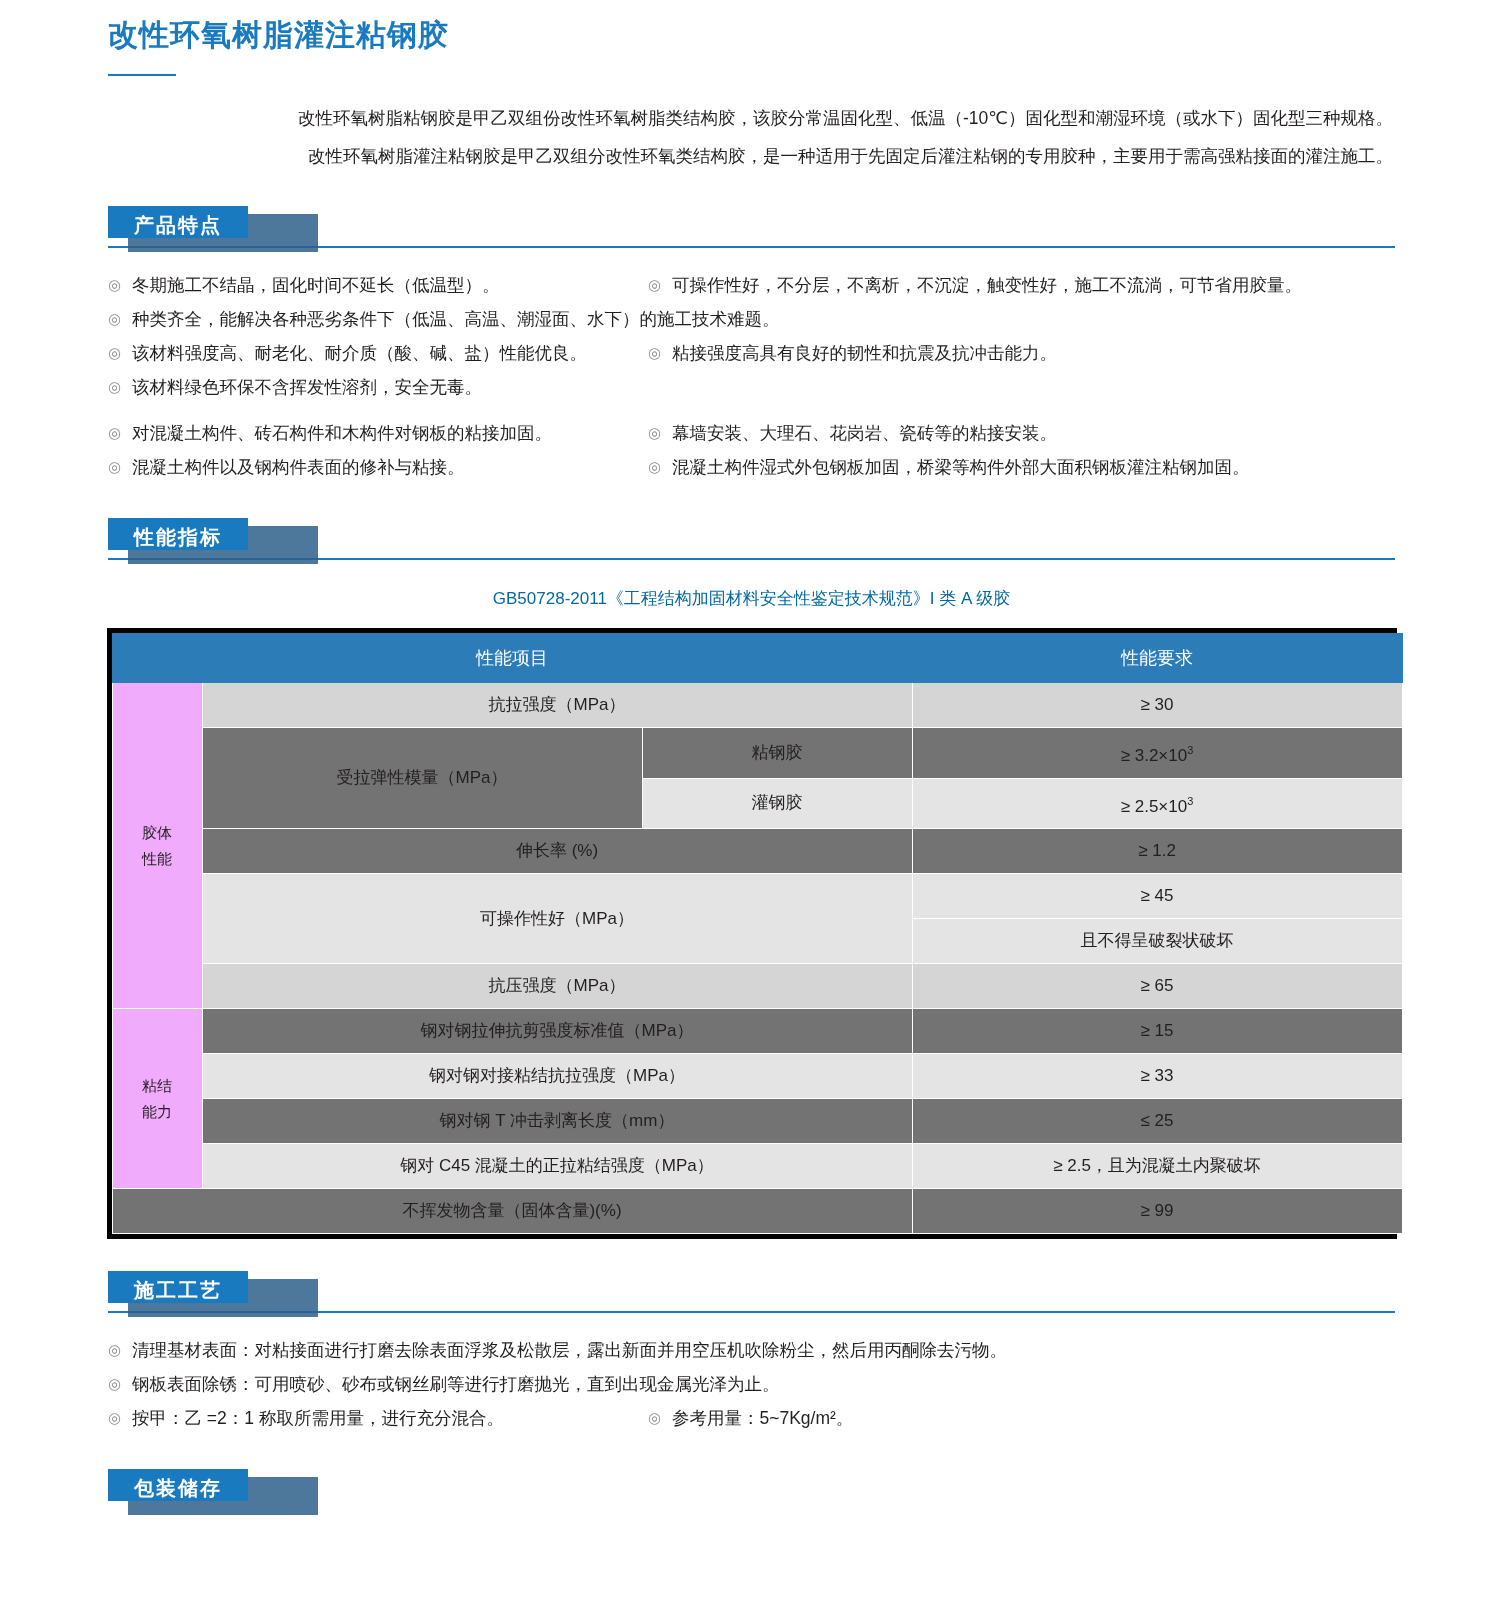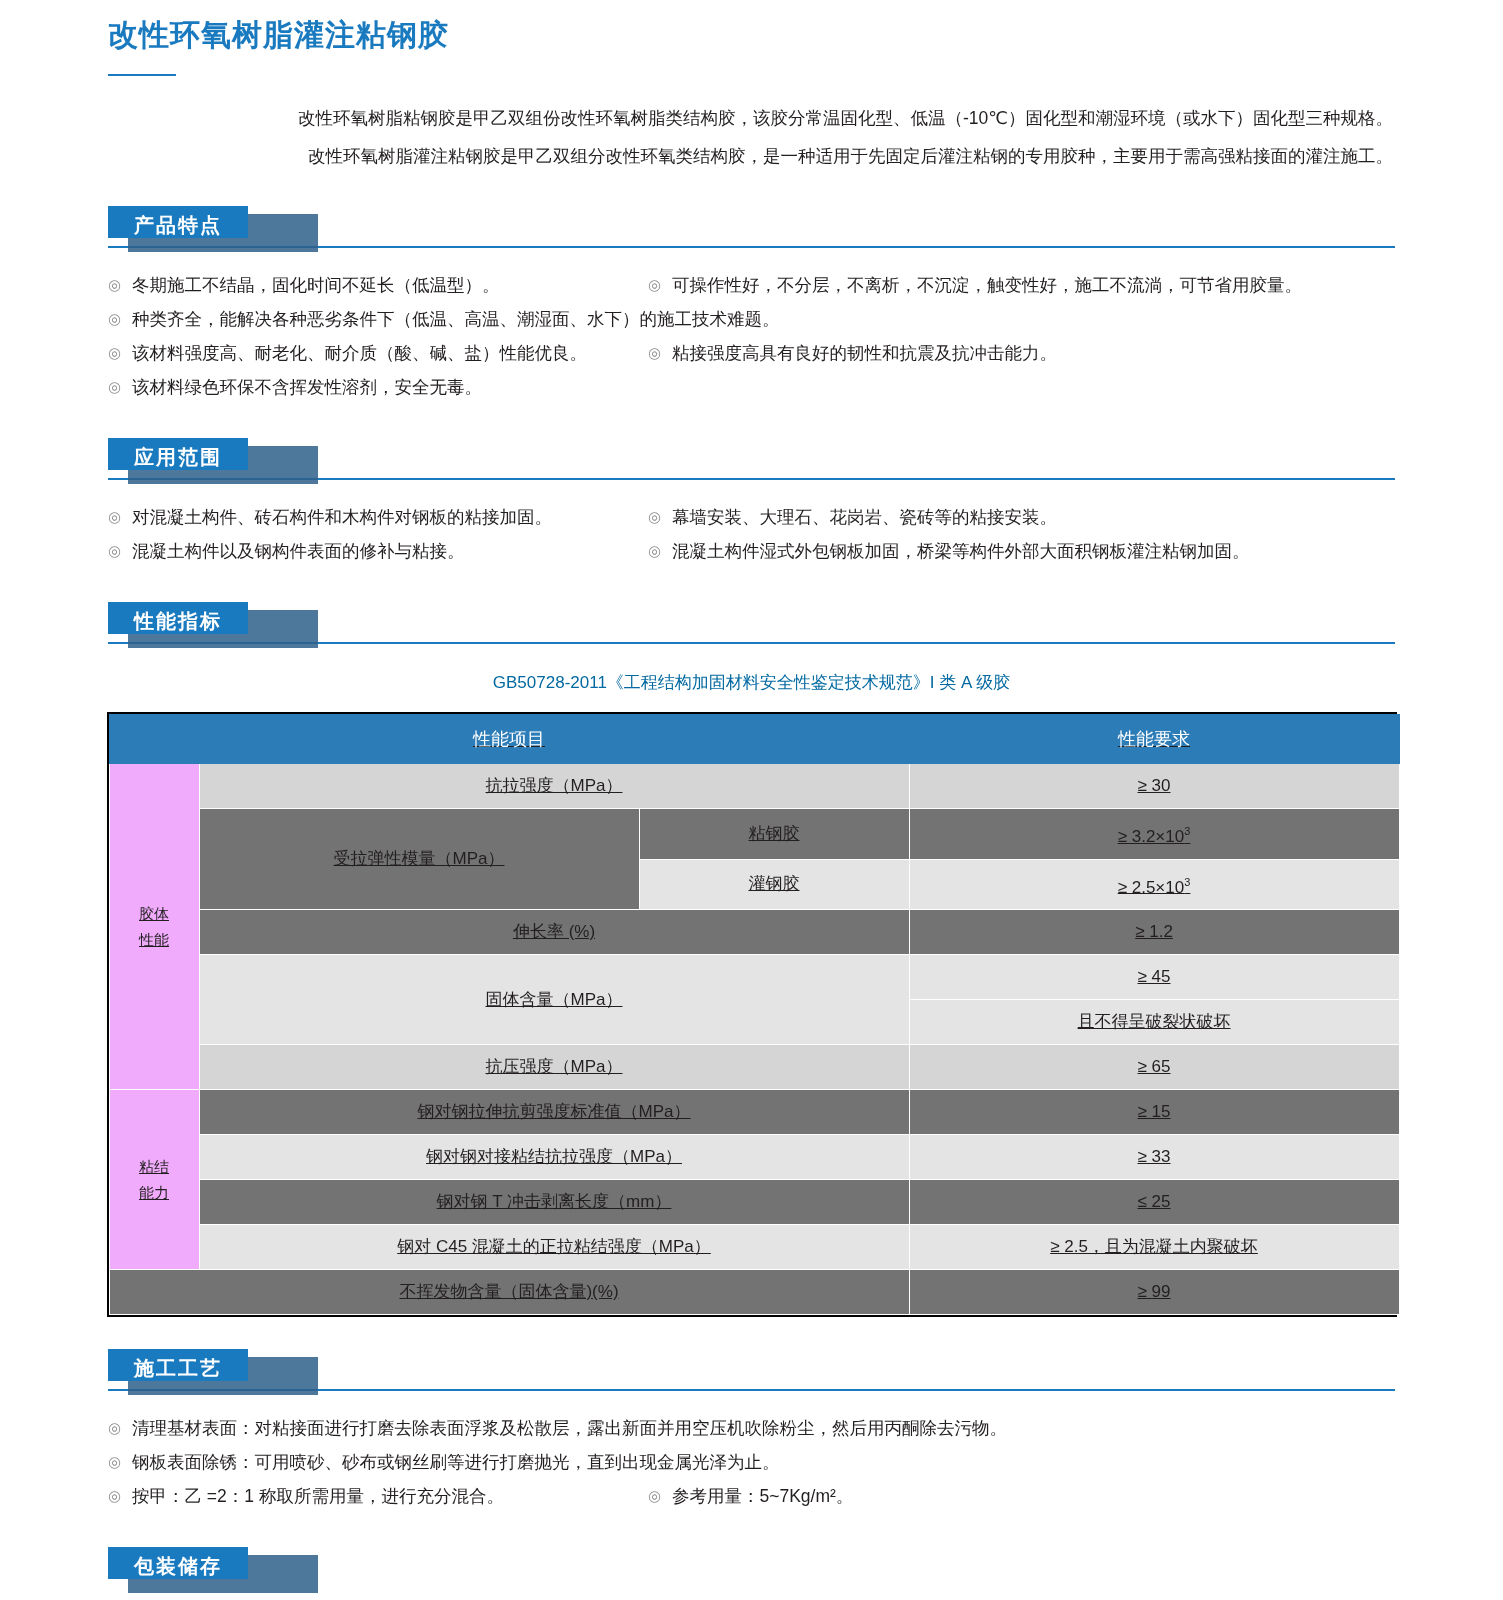--- a/index.html
+++ b/index.html
@@ -157,24 +157,23 @@
   }
   td.grp {
     background: #f0abfc;
     width: 90px;
     font-size: 15px;
   }
   td.shade-a { background: #d5d5d5; }
   td.shade-b { background: #e4e4e4; }
   td.white { background: #737373; }
   .table-outer {
-    border: 2px solid #000000;
+    border: 5px solid #000000;
     width: 1290px;
     margin: 14px auto;
-    text-decoration: underline;
   }
   sup { font-size: 11px; vertical-align: super; }
 </style>
 </head>
 <body>
 
 <div class="page">
 
   <div class="title-wrap">
     <h1 class="doc-title">改性环氧树脂灌注粘钢胶</h1>
@@ -219,25 +218,20 @@
       </div>
     </div>
     <div class="brow">
       <div class="bitem full">
         <span class="dot">◎</span>
         <span class="btext">该材料绿色环保不含挥发性溶剂，安全无毒。</span>
       </div>
     </div>
   </div>
 
-  <div class="section-head">
-    <div class="head-rule"></div>
-    <div class="tag-shadow"></div>
-    <span class="tag">应用范围</span>
-  </div>
   <div class="bullets">
     <div class="brow">
       <div class="bitem col1">
         <span class="dot">◎</span>
         <span class="btext">对混凝土构件、砖石构件和木构件对钢板的粘接加固。</span>
       </div>
       <div class="bitem col2">
         <span class="dot">◎</span>
         <span class="btext">幕墙安装、大理石、花岗岩、瓷砖等的粘接安装。</span>
       </div>
@@ -289,21 +283,21 @@
       </tr>
       <tr>
         <td class="shade-b">灌钢胶</td>
         <td class="shade-b"><span>≥ 2.5×10</span><sup>3</sup></td>
       </tr>
       <tr>
         <td class="white" colspan="2">伸长率 (%)</td>
         <td class="white">≥ 1.2</td>
       </tr>
       <tr>
-        <td class="shade-b" colspan="2" rowspan="2">固体含量（MPa）</td>
+        <td class="shade-b" colspan="2" rowspan="2">可操作性好（MPa）</td>
         <td class="shade-b">≥ 45</td>
       </tr>
       <tr>
         <td class="shade-b">且不得呈破裂状破坏</td>
       </tr>
       <tr>
         <td class="shade-a" colspan="2">抗压强度（MPa）</td>
         <td class="shade-a">≥ 65</td>
       </tr>
 

